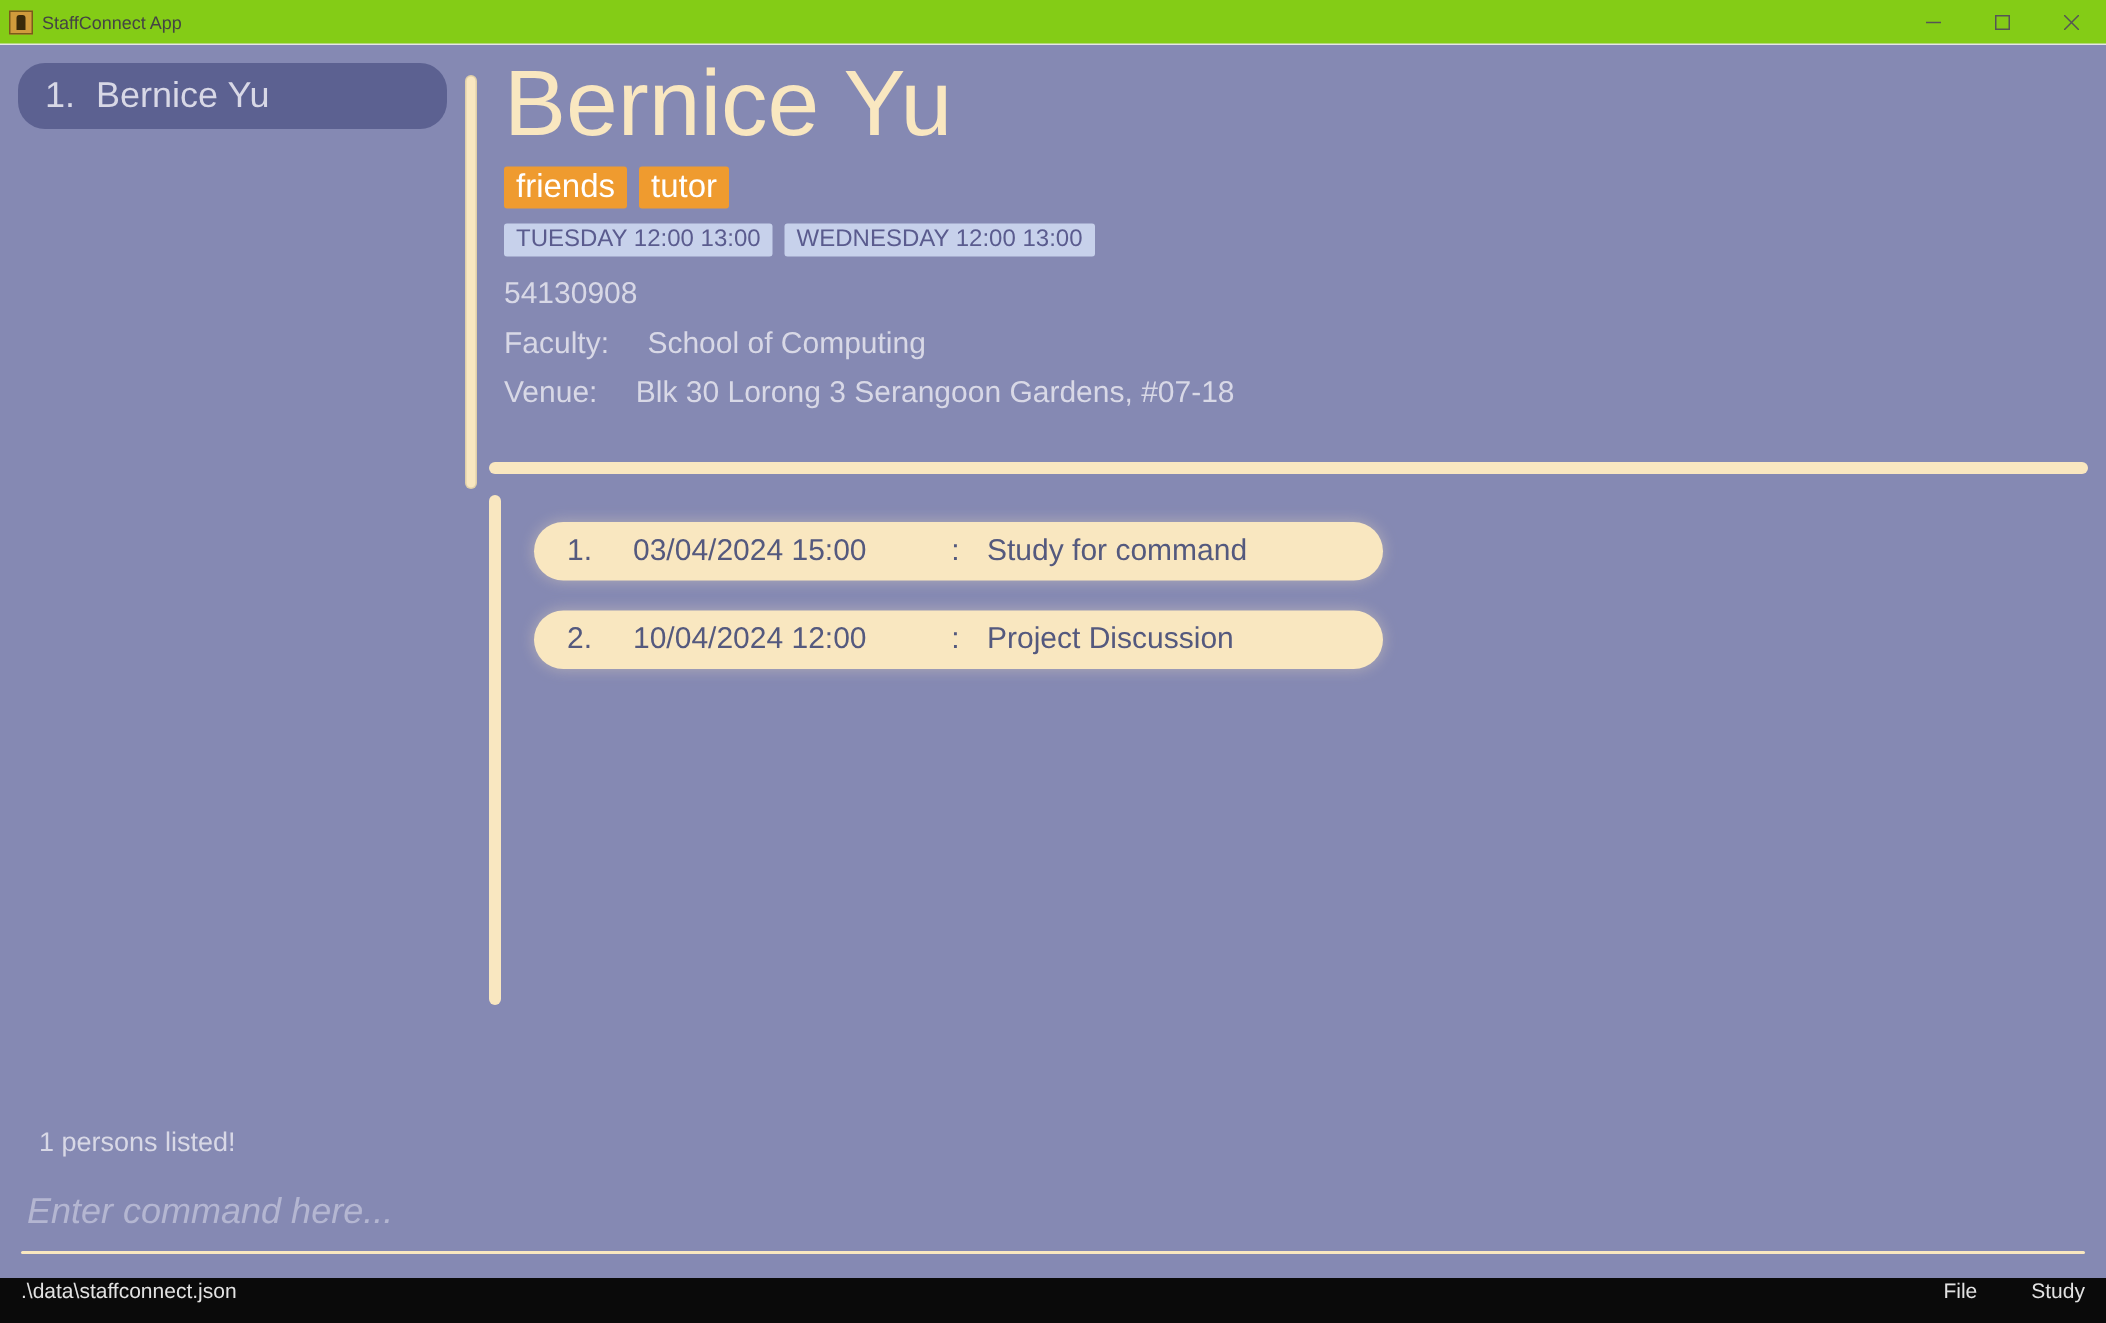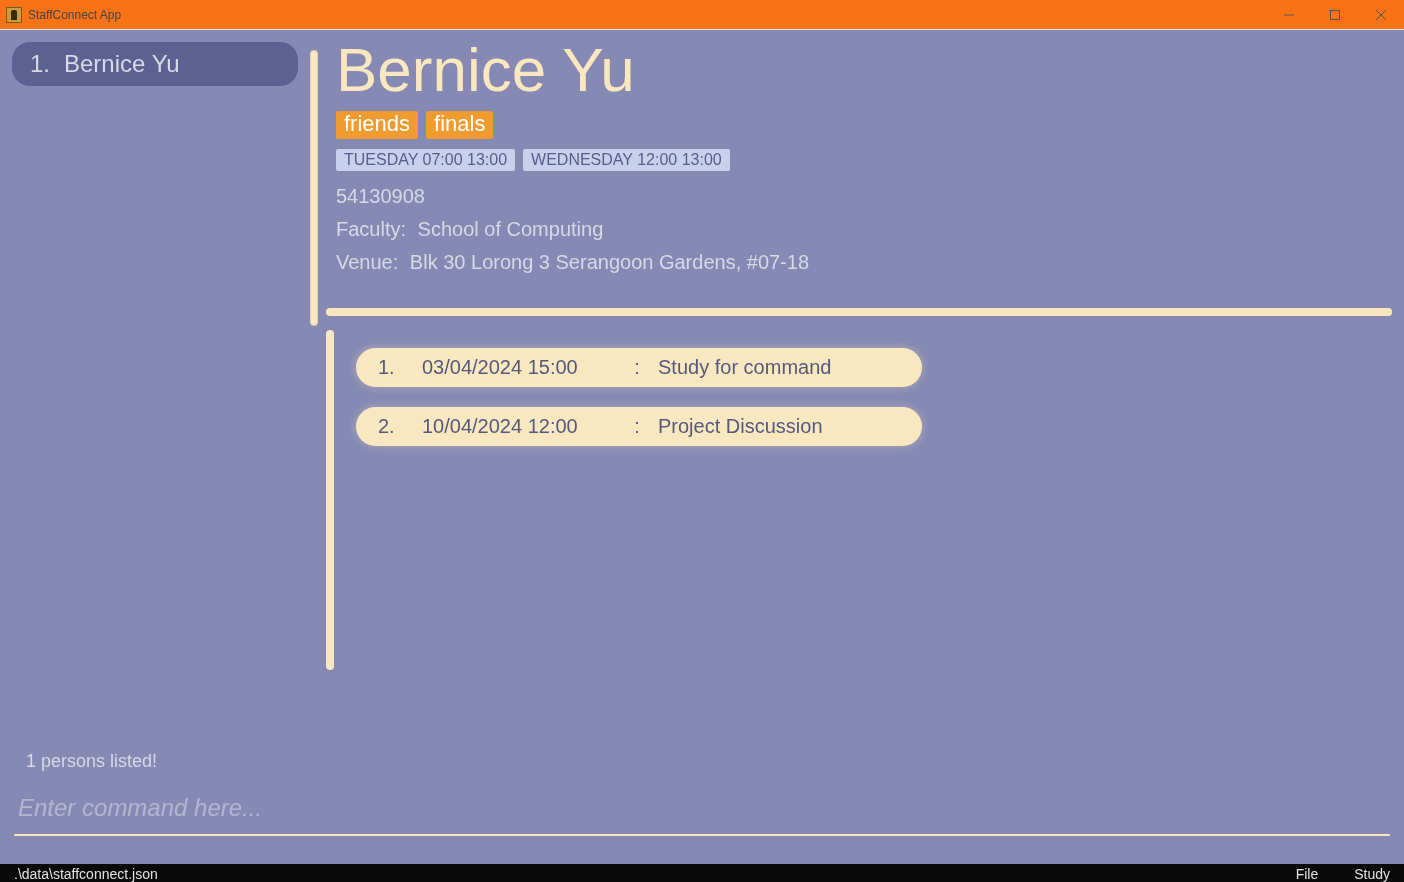--- a/index.html
+++ b/index.html
@@ -1,20 +1,20 @@
 <!DOCTYPE html>
 <html><head>
 <meta charset="utf-8">
 <style>
   * { box-sizing: border-box; margin: 0; padding: 0; }
   html, body { width: 1404px; height: 882px; font-family: "Segoe UI", Arial, sans-serif; overflow: hidden; }
   body { background: #ffffff; display: flex; flex-direction: column; }
 
   
-  .titlebar { height: 30px; background: #f97316; display: flex; align-items: center; padding: 0 6px; position: relative; border-bottom: 1px solid #e5e5e5; }
+  .titlebar { height: 30px; background: #84cc16; display: flex; align-items: center; padding: 0 6px; position: relative; border-bottom: 1px solid #e5e5e5; }
   .titlebar .app-icon { width: 16px; height: 16px; background: #d19b3c; border: 1px solid #7a5a1a; display:flex; align-items:center; justify-content:center; margin-right:6px;}
   .titlebar .app-icon::after { content: ""; display:block; width:6px; height:10px; background:#3a2a0a; border-radius:2px 2px 0 0; }
   .titlebar .title { font-size: 12px; color: #444; }
   .win-controls { position:absolute; right:0; top:0; height:30px; display:flex; }
   .win-btn { width:46px; height:30px; display:flex; align-items:center; justify-content:center; color:#555; font-size:14px; }
   .win-btn svg { stroke:#555; }
 
   
   .app-shell { flex:1; background:#8589b3; display:flex; flex-direction:column; position:relative; }
 
@@ -36,21 +36,21 @@
   .detail-header { padding: 0 10px 6px 10px; }
   .person-name { font-size: 62px; font-weight:400; color:#f9e7c0; margin-top: -6px; margin-bottom: 6px; }
 
   .tags-row { display:flex; gap:8px; margin-bottom:10px; }
   .tag { background:#ef9b2f; color:#fff; font-size:22px; padding:0 8px 2px 8px; border-radius:2px;text-align:center; }
 
   .avails-row { display:flex; gap:8px; margin-bottom:14px; }
   .avail { background:#c7d1eb; color:#5a5b8e; font-size:16px; padding:2px 8px; border-radius:2px; font-weight:500; }
 
   .info-line { font-size:20px; color:#d8d8e6; margin-bottom:10px; }
-  .info-label { color:#d8d8e6; margin-right:6px; }
+  .info-label { color:#d8d8e6; margin-right:20px; }
 
   
   .hbar { height:8px; background:#f9e7c0; border-radius:4px; margin: 18px 0 14px 0; width: calc(100% + 12px); }
 
   
   .meetings-row { display:flex; }
   .vbar2 { width:8px; background:#f9e7c0; border-radius:4px; margin: 0 22px 0 0; height: 340px; }
 
   .meetings-col { flex:1; padding-top: 18px; }
   .meeting-pill { background:#f9e7c0; color:#54597e; border-radius: 22px; padding: 8px 22px; font-size:20px; display:flex; align-items:center; margin-bottom: 20px; width: 566px; box-shadow: 0 0 10px rgba(249,231,192,0.4);}
@@ -62,21 +62,21 @@
   
   .result-display { position:absolute; left:26px; bottom: 110px; font-size:18px; color:#d8d8e6;margin-top:44px; }
 
   
   .cmd-row { position:absolute; left:0; right:14px; bottom: 52px; height: 44px; }
   .cmd-input { width:100%; height:100%; background:transparent; border:none; outline:none; font-size:24px; color:#d8d8e6; font-style:italic; padding: 4px 18px; }
   .cmd-input::placeholder { color:#c9cadf; opacity:0.7; font-style:italic; }
   .cmd-underline { position:absolute; left:14px; right:14px; bottom: 46px; height:2px; background:#f9e7c0; border-radius:1px; }
 
   
-  .footer { height:18px; background:#0a0a0a; color:#e2e2e2; display:flex; align-items:flex-end; padding: 0 14px; font-size:14px; position:relative;}
+  .footer { height:30px; background:#0a0a0a; color:#e2e2e2; display:flex; align-items:flex-start; padding: 0 14px; font-size:14px; position:relative;}
   .footer .path { }
   .footer .menu { position:absolute; right:14px; display:flex; gap:36px; }
   .footer .menu span { cursor:pointer; }
 </style>
 </head>
 <body>
 
 <div class="titlebar">
   <div class="app-icon"></div>
   <div class="title">StaffConnect App</div>
@@ -113,25 +113,25 @@
 
     <div class="vbar vbar1"></div>
 
     <div class="main-col">
 
       <div class="detail-header">
         <div class="person-name">Bernice Yu</div>
 
         <div class="tags-row">
           <span class="tag">friends</span>
-          <span class="tag">finals</span>
+          <span class="tag">tutor</span>
         </div>
 
         <div class="avails-row">
-          <span class="avail">TUESDAY 07:00 13:00</span>
+          <span class="avail">TUESDAY 12:00 13:00</span>
           <span class="avail">WEDNESDAY 12:00 13:00</span>
         </div>
 
         <div class="info-line">54130908</div>
 
         <div class="info-line">
           <span class="info-label">Faculty:</span>
           <span>School of Computing</span>
         </div>
 

